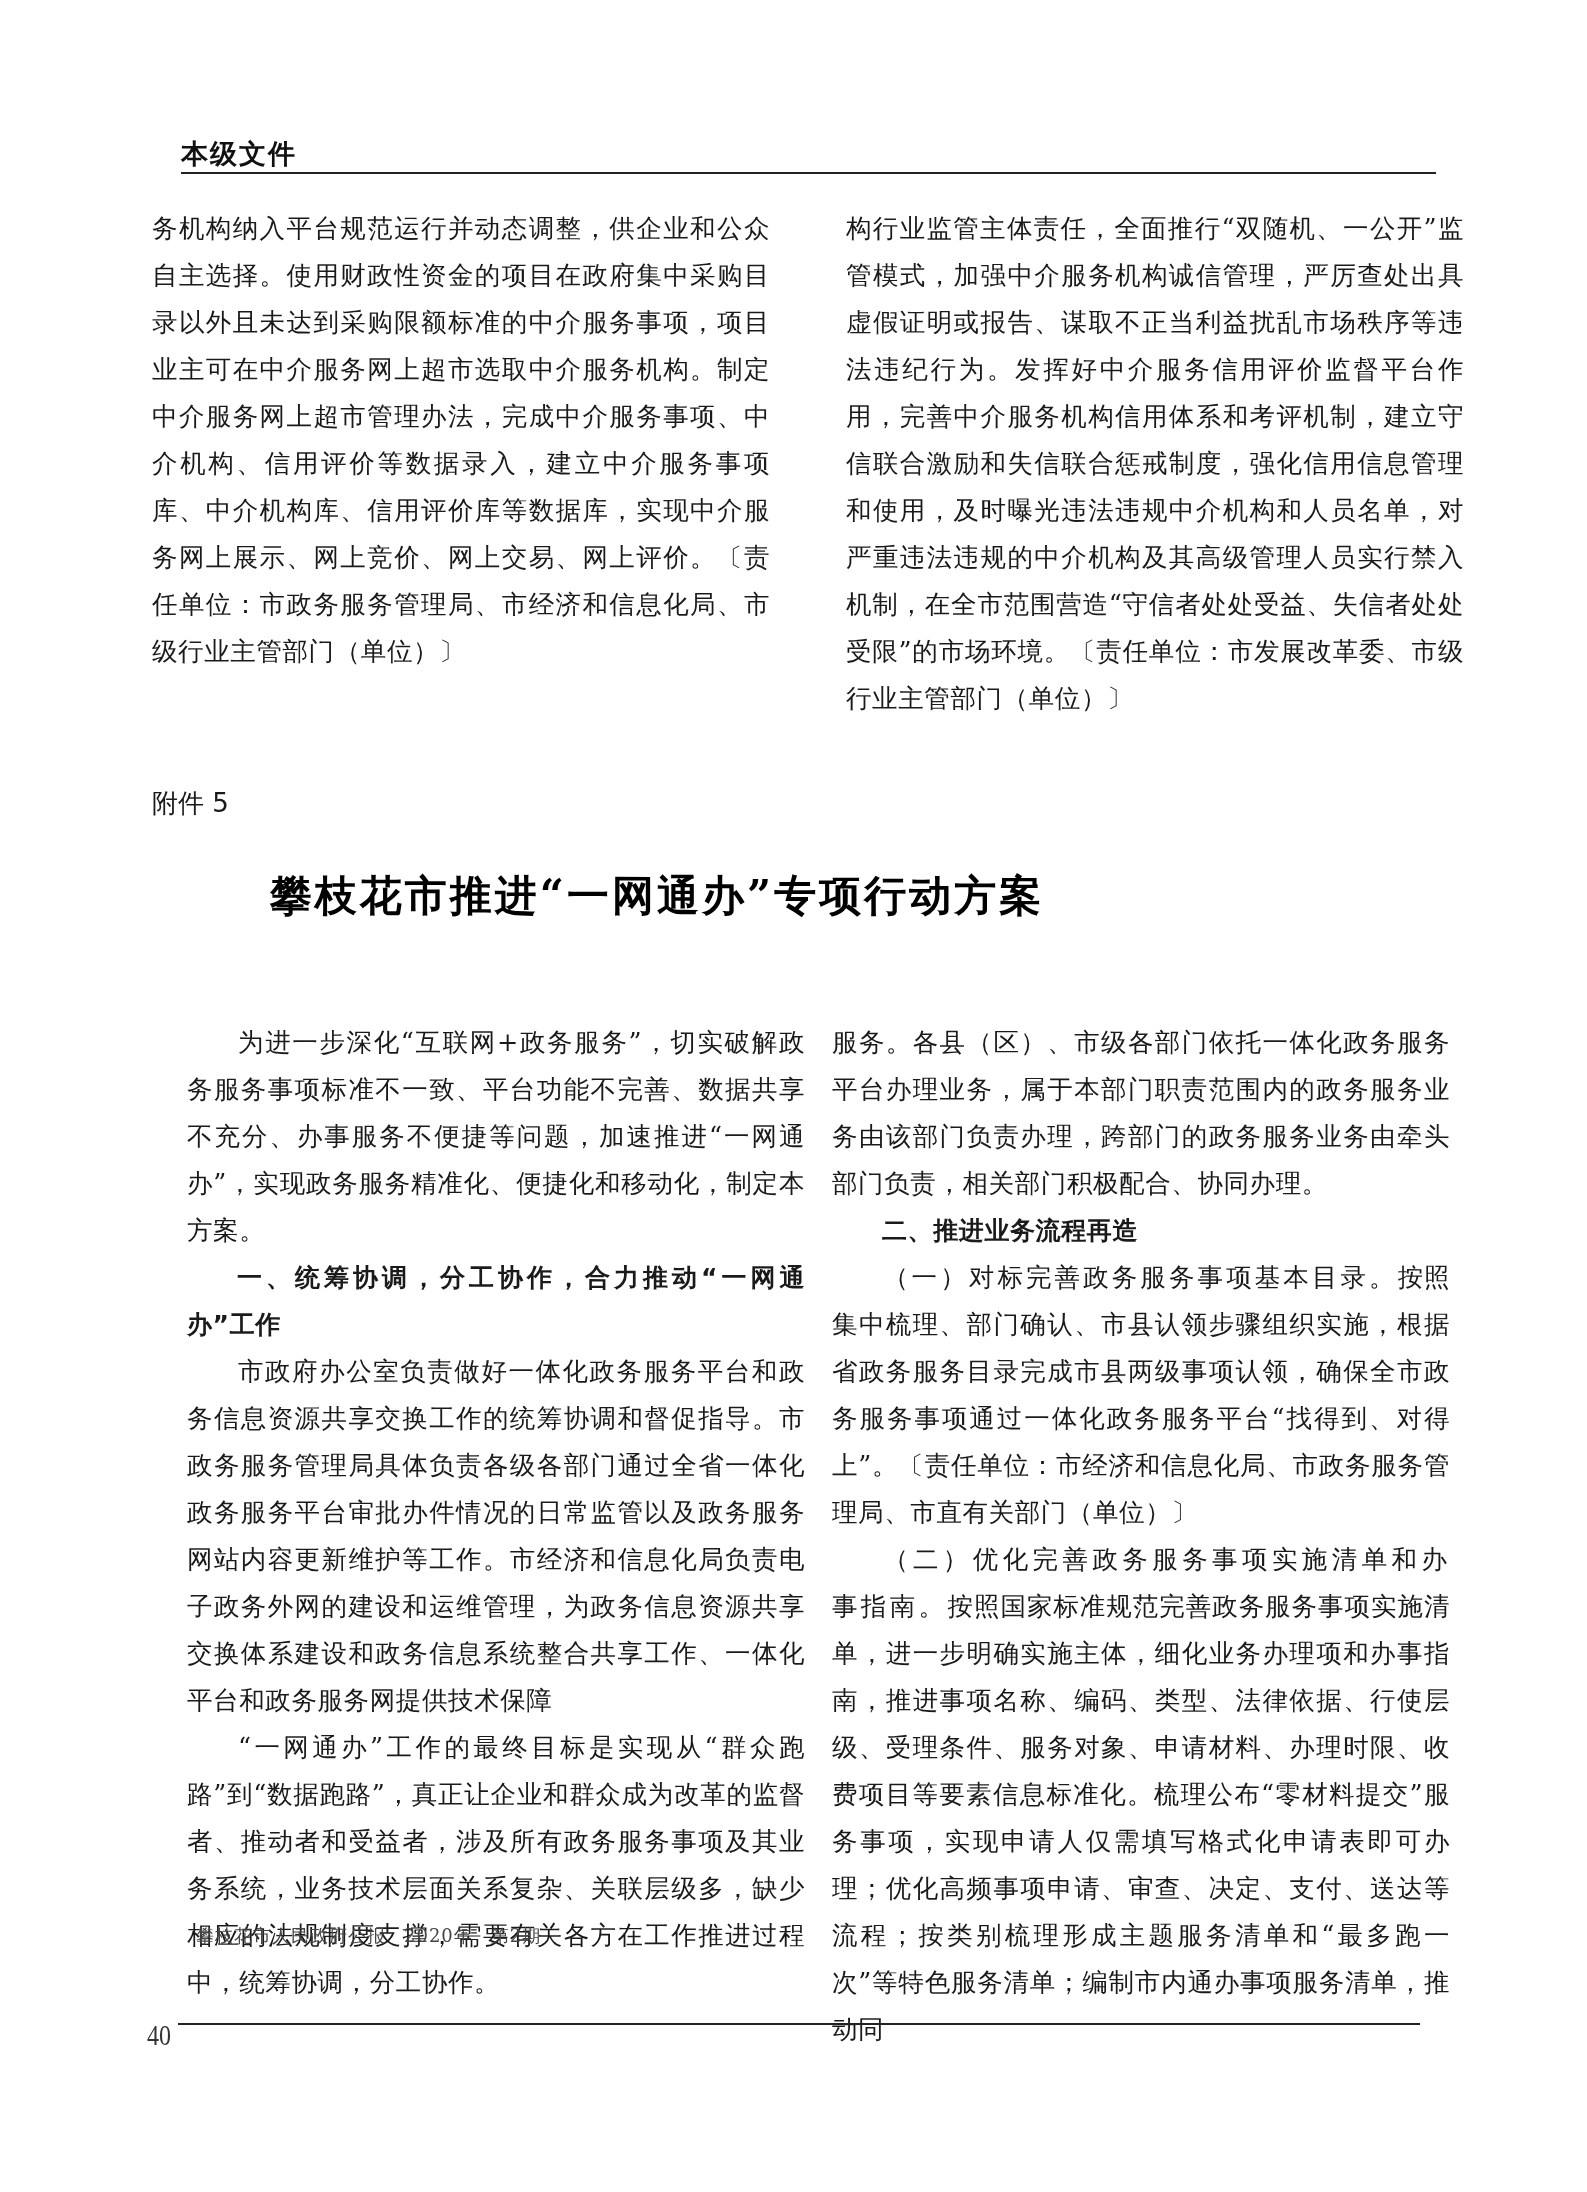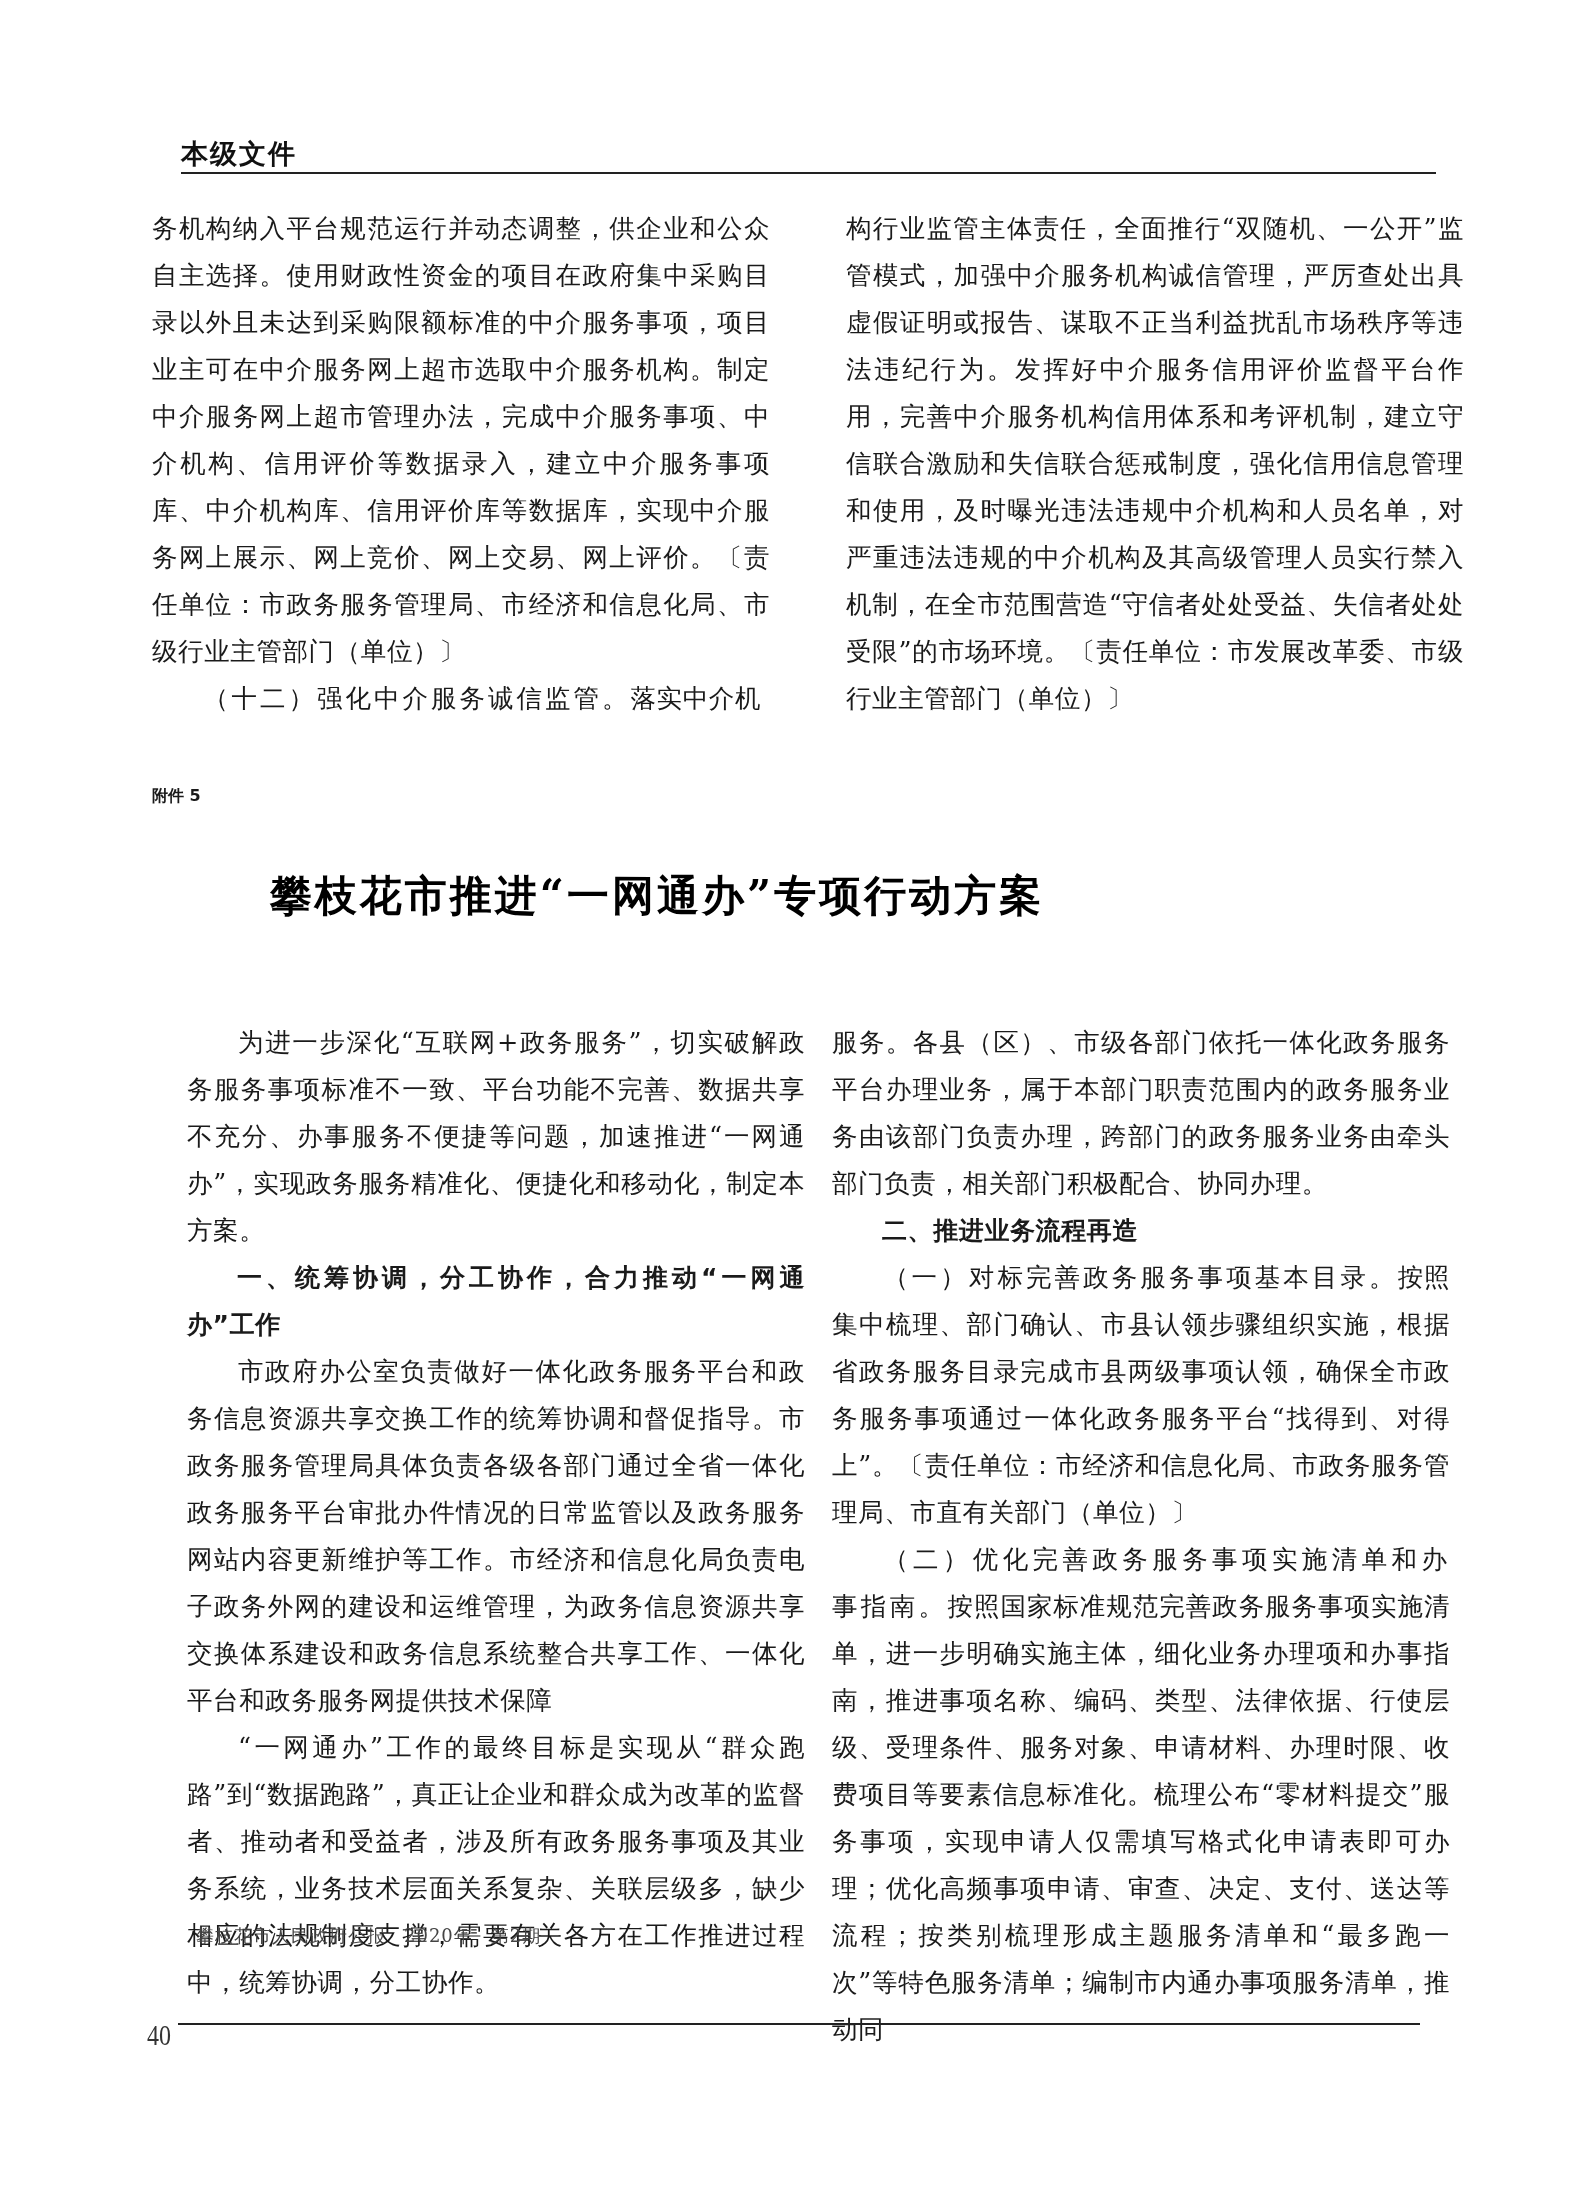--- a/index.html
+++ b/index.html
@@ -9,39 +9,38 @@
          font-weight: bold; font-size: 27px; letter-spacing: 2px; color: #111; }
   .head-rule { position: absolute; left: 181px; top: 172px; width: 1255px; height: 2px; background: #222; }
   .col { position: absolute; width: 618px; font-size: 25.5px; line-height: 47px; text-align: justify;
          text-justify: inter-character; letter-spacing: 0.6px; }
   .col p { margin: 0; }
   .col p.indent { text-indent: 2em; }
   .col p.h1 { text-indent: 2em; font-family: "DejaVu Sans", "Liberation Sans", sans-serif; font-weight: bold; font-size: 25px; }
   .col .kai { font-family: "DejaVu Serif", "Liberation Serif", serif; letter-spacing: 3px; }
   #top-left { left: 152px; top: 205px; }
   #top-right { left: 846px; top: 205px; }
-  .annex { position: absolute; left: 152px; top: 786px; font-size: 16px; font-family: "DejaVu Sans", "Liberation Sans", sans-serif; font-weight: bold; }
+  .annex { position: absolute; left: 152px; top: 786px; font-size: 26px; font-family: "DejaVu Sans", "Liberation Sans", sans-serif; font-weight: normal; }
   .doc-title { position: absolute; left: 0; width: 1314px; top: 868px; text-align: center;
          font-family: "DejaVu Serif", "Liberation Serif", serif; font-weight: bold; font-size: 42px; letter-spacing: 3px; color: #000; }
   #bottom-left { left: 152px; top: 1019px; margin-left: 35px; }
   #bottom-right { left: 832px; top: 1019px; }
   .foot-rule { position: absolute; left: 178px; top: 2023px; width: 1242px; height: 2px; background: #222; }
   .page-num { position: absolute; left: 147px; top: 2018px; font-family: "Liberation Serif", serif; font-size: 30px; color: #333; transform: scaleX(0.8); transform-origin: left; }
   .foot-text { position: absolute; left: 196px; top: 1924px; font-size: 18px; color: #444; letter-spacing: 1px; }
   .foot-text span { margin-right: 18px; }
 </style>
 </head>
 <body>
 
 <div class="running-head">本级文件</div>
 <div class="head-rule"></div>
 
 <div class="col" id="top-left">
   <p>务机构纳入平台规范运行并动态调整，供企业和公众自主选择。使用财政性资金的项目在政府集中采购目录以外且未达到采购限额标准的中介服务事项，项目业主可在中介服务网上超市选取中介服务机构。制定中介服务网上超市管理办法，完成中介服务事项、中介机构、信用评价等数据录入，建立中介服务事项库、中介机构库、信用评价库等数据库，实现中介服务网上展示、网上竞价、网上交易、网上评价。〔责任单位：市政务服务管理局、市经济和信息化局、市级行业主管部门（单位）〕</p>
-  <p class="indent"><span class="kai">（十二）强化中介服务诚信监管。</span><span>落实中介机</span></p>
 </div>
 
 <div class="col" id="top-right">
   <p>构行业监管主体责任，全面推行“双随机、一公开”监管模式，加强中介服务机构诚信管理，严厉查处出具虚假证明或报告、谋取不正当利益扰乱市场秩序等违法违纪行为。发挥好中介服务信用评价监督平台作用，完善中介服务机构信用体系和考评机制，建立守信联合激励和失信联合惩戒制度，强化信用信息管理和使用，及时曝光违法违规中介机构和人员名单，对严重违法违规的中介机构及其高级管理人员实行禁入机制，在全市范围营造“守信者处处受益、失信者处处受限”的市场环境。〔责任单位：市发展改革委、市级行业主管部门（单位）〕</p>
 </div>
 
 <div class="annex">附件 5</div>
 <div class="doc-title">攀枝花市推进“一网通办”专项行动方案</div>
 
 <div class="col" id="bottom-left">

